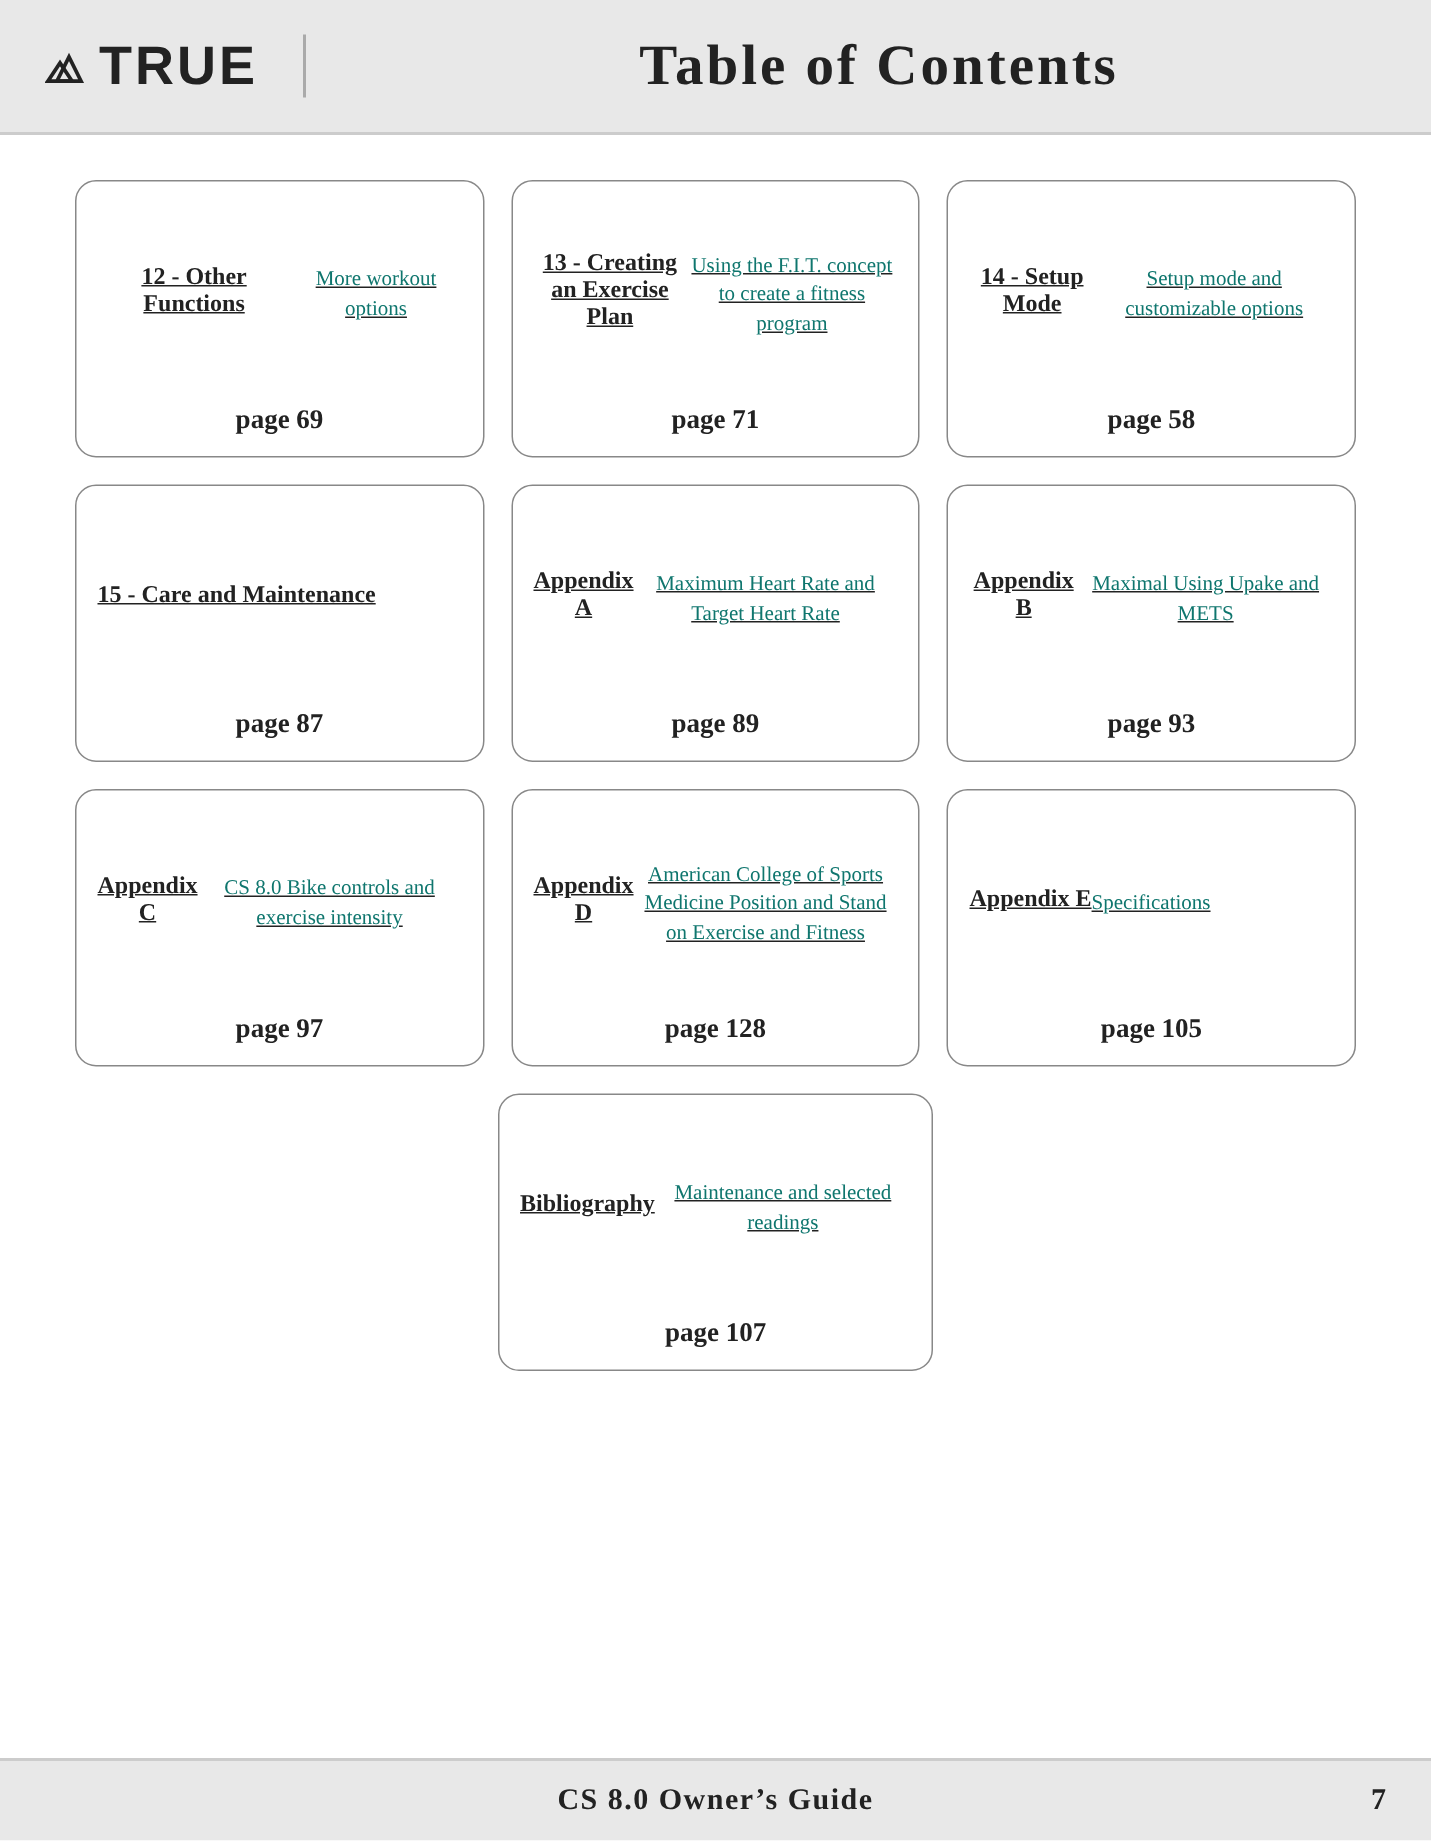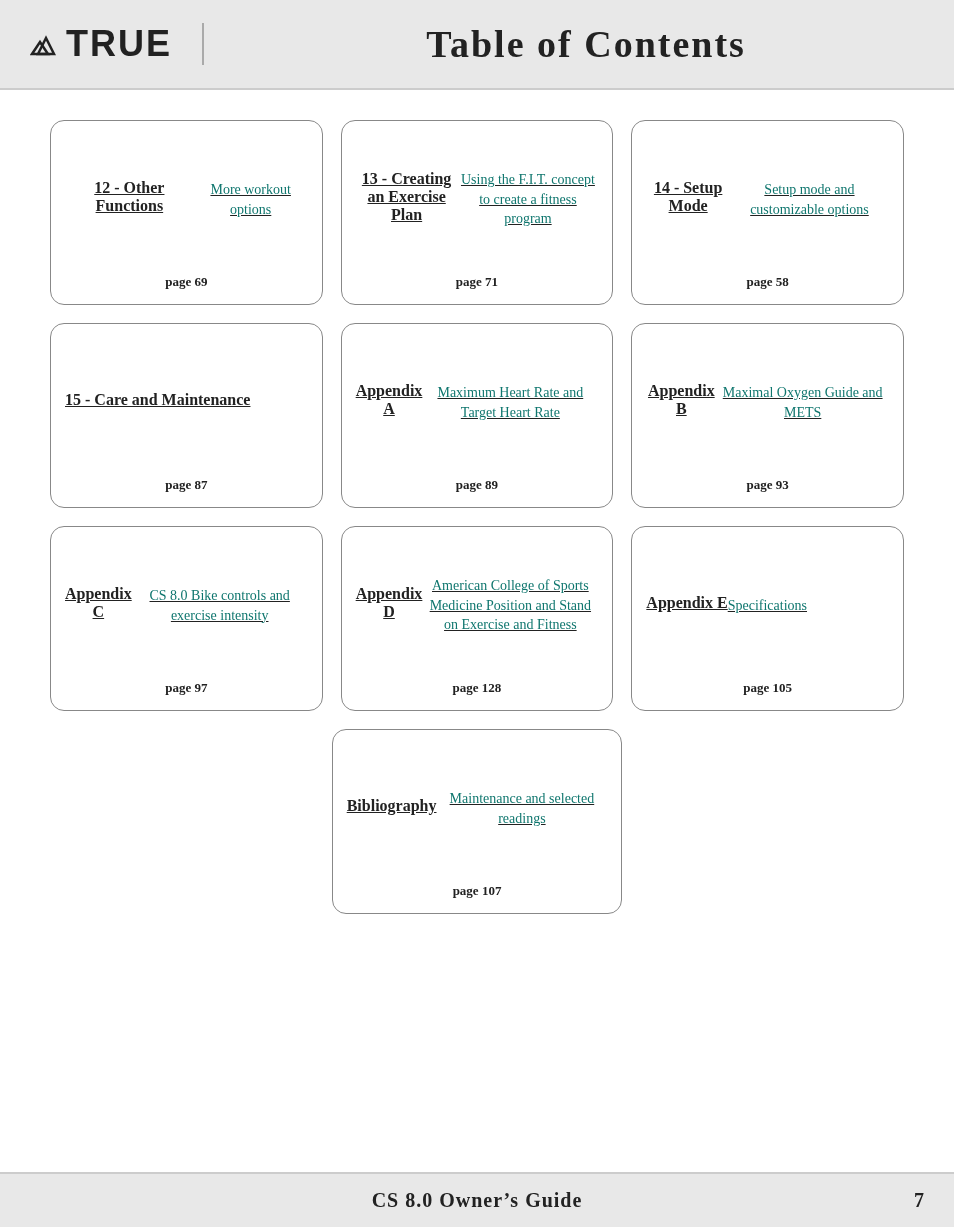--- a/index.html
+++ b/index.html
@@ -90,21 +90,21 @@
     }
 
     .card-desc {
       font-size: 14px;
       color: #0f766e;
       line-height: 1.4;
     }
 
     .card-page {
       font-weight: bold;
-      font-size: 13px;
+      font-size: 18px;
       margin-top: 14px;
       display: block;
     }
 
     
     .bottom-row {
       display: flex;
       justify-content: center;
       margin-bottom: 20px;
     }
@@ -197,21 +197,21 @@
     <div class="card">
       <div class="card-body">
         <span class="card-title">Appendix A</span>
         <span class="card-desc">Maximum Heart Rate and Target Heart Rate</span>
       </div>
       <span class="card-page">page 89</span>
     </div>
     <div class="card">
       <div class="card-body">
         <span class="card-title">Appendix B</span>
-        <span class="card-desc">Maximal Oxygen Guide and METS</span>
+        <span class="card-desc">Maximal Using Upake and METS</span>
       </div>
       <span class="card-page">page 93</span>
     </div>
   </div>
 
   <div class="cards-grid">
     <div class="card">
       <div class="card-body">
         <span class="card-title">Appendix C</span>
         <span class="card-desc">CS 8.0 Bike controls and exercise intensity</span>

